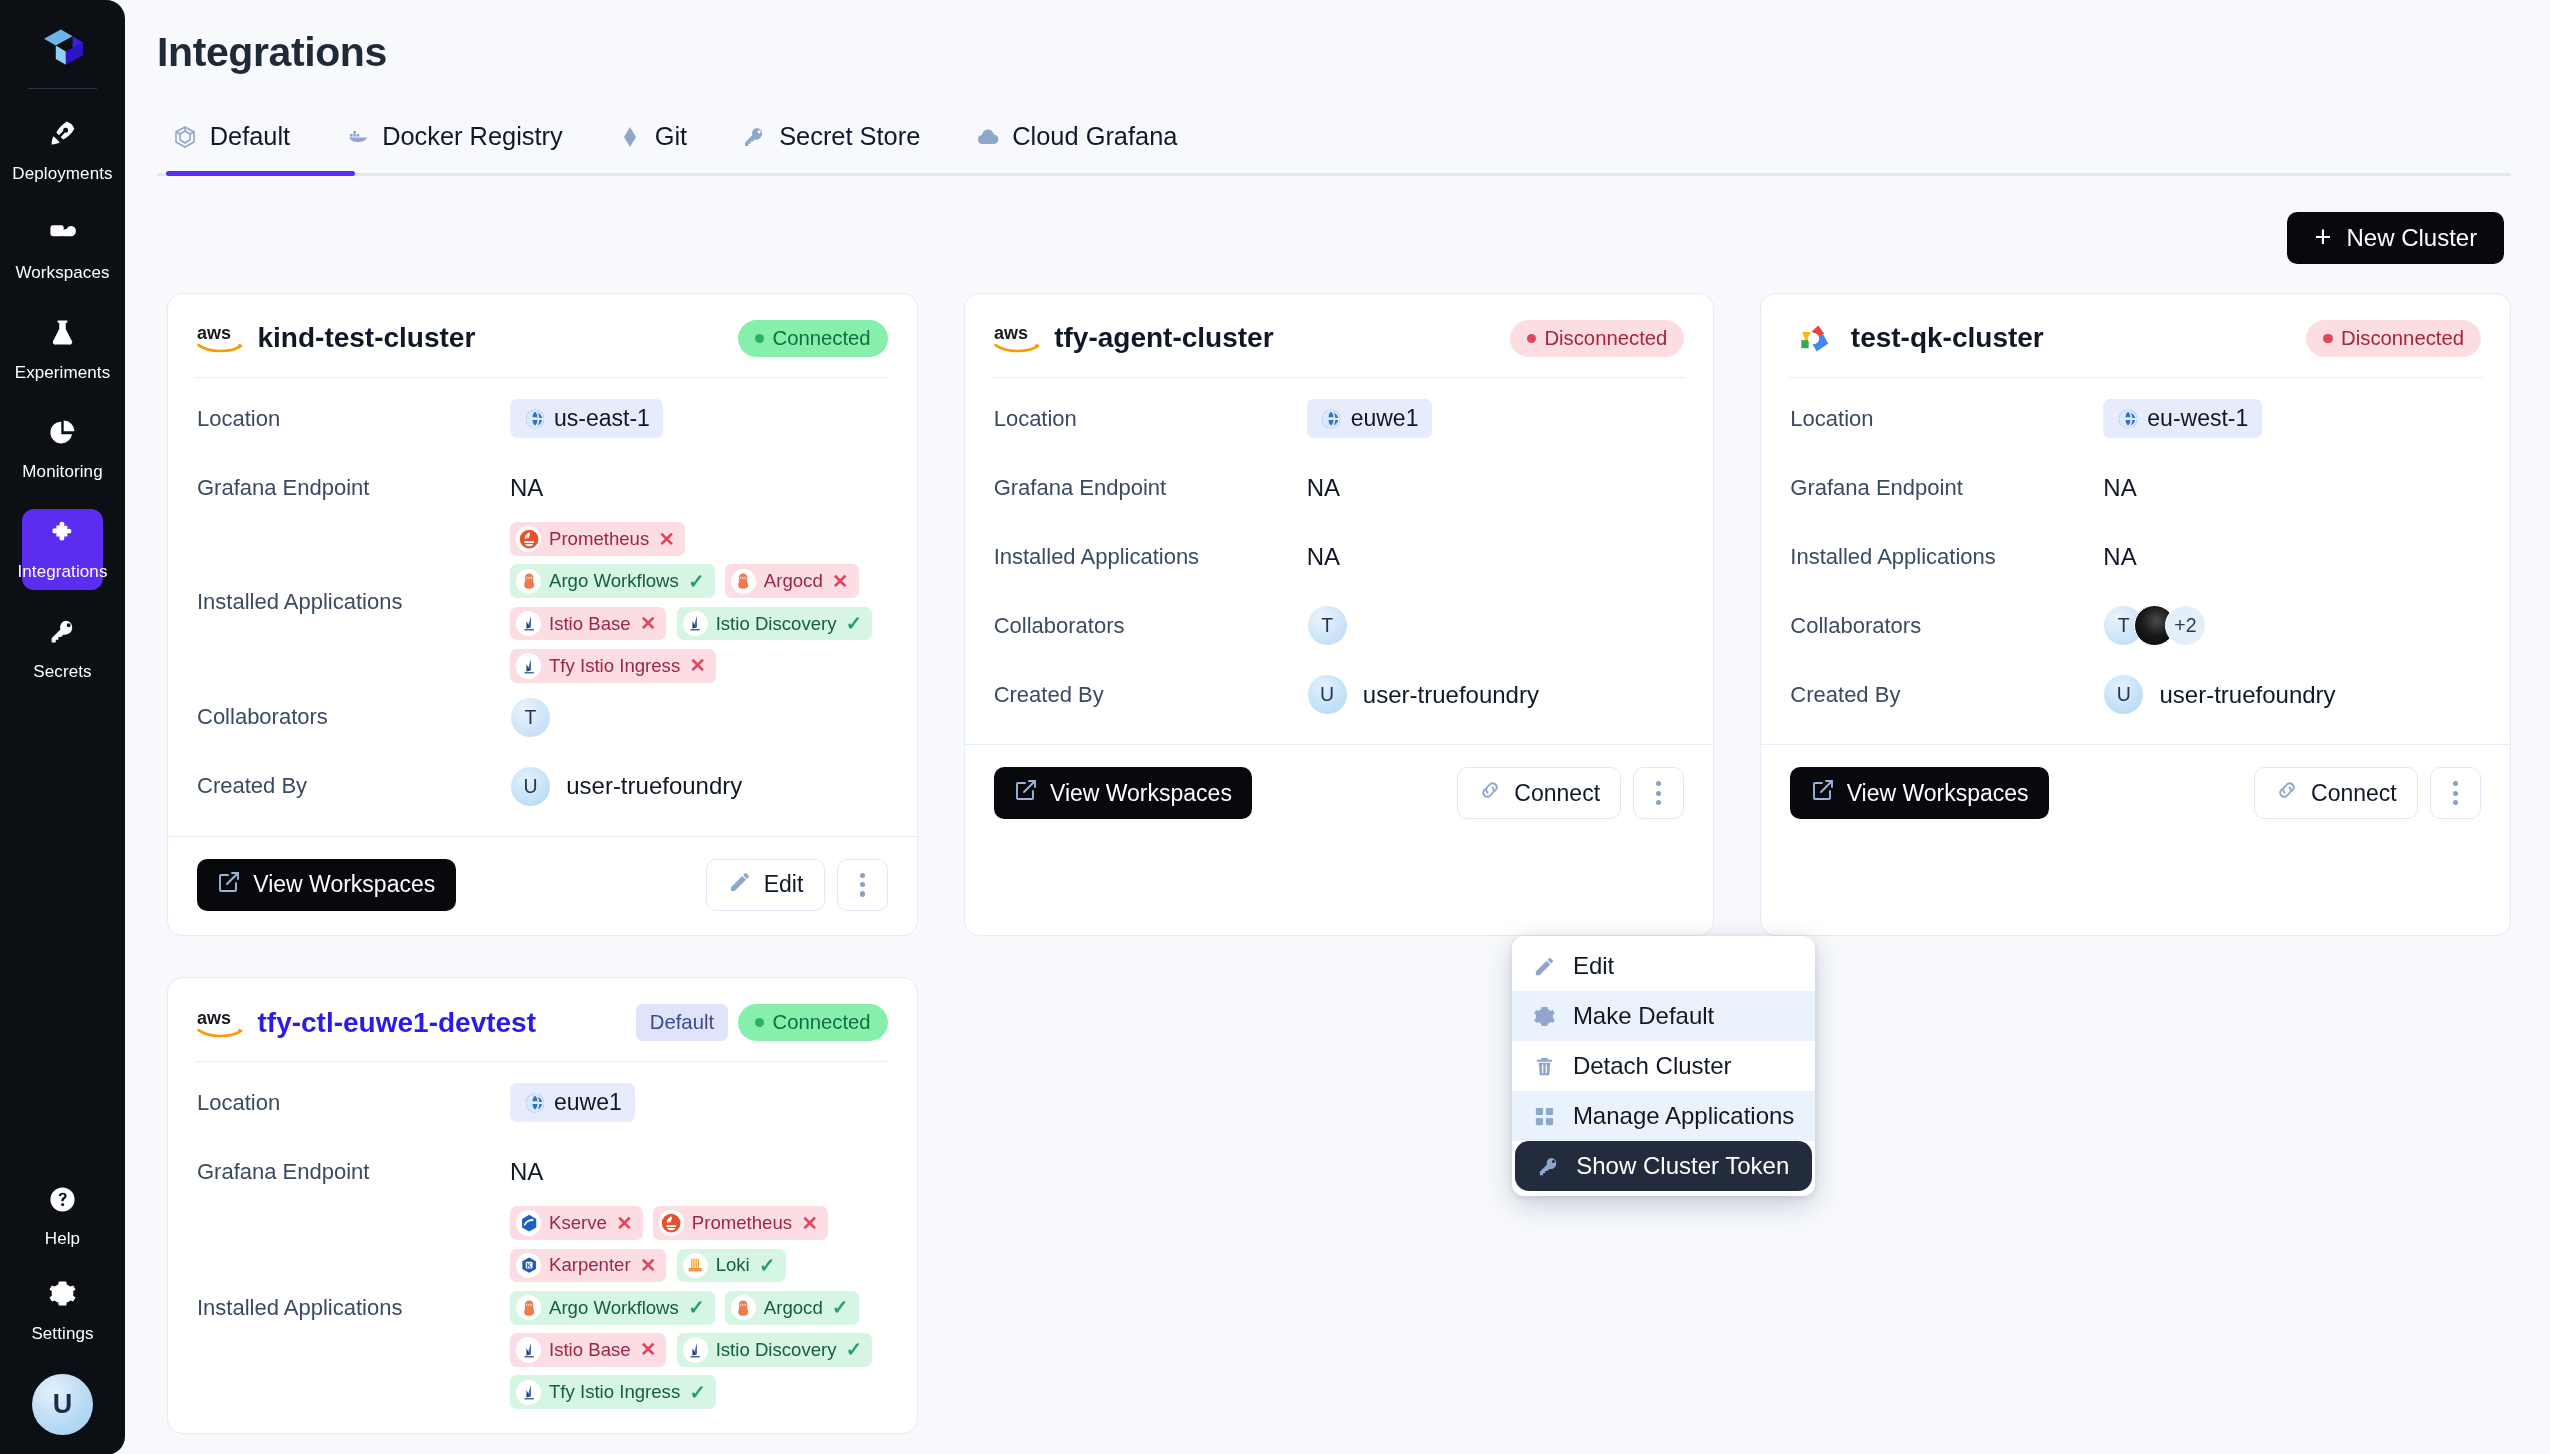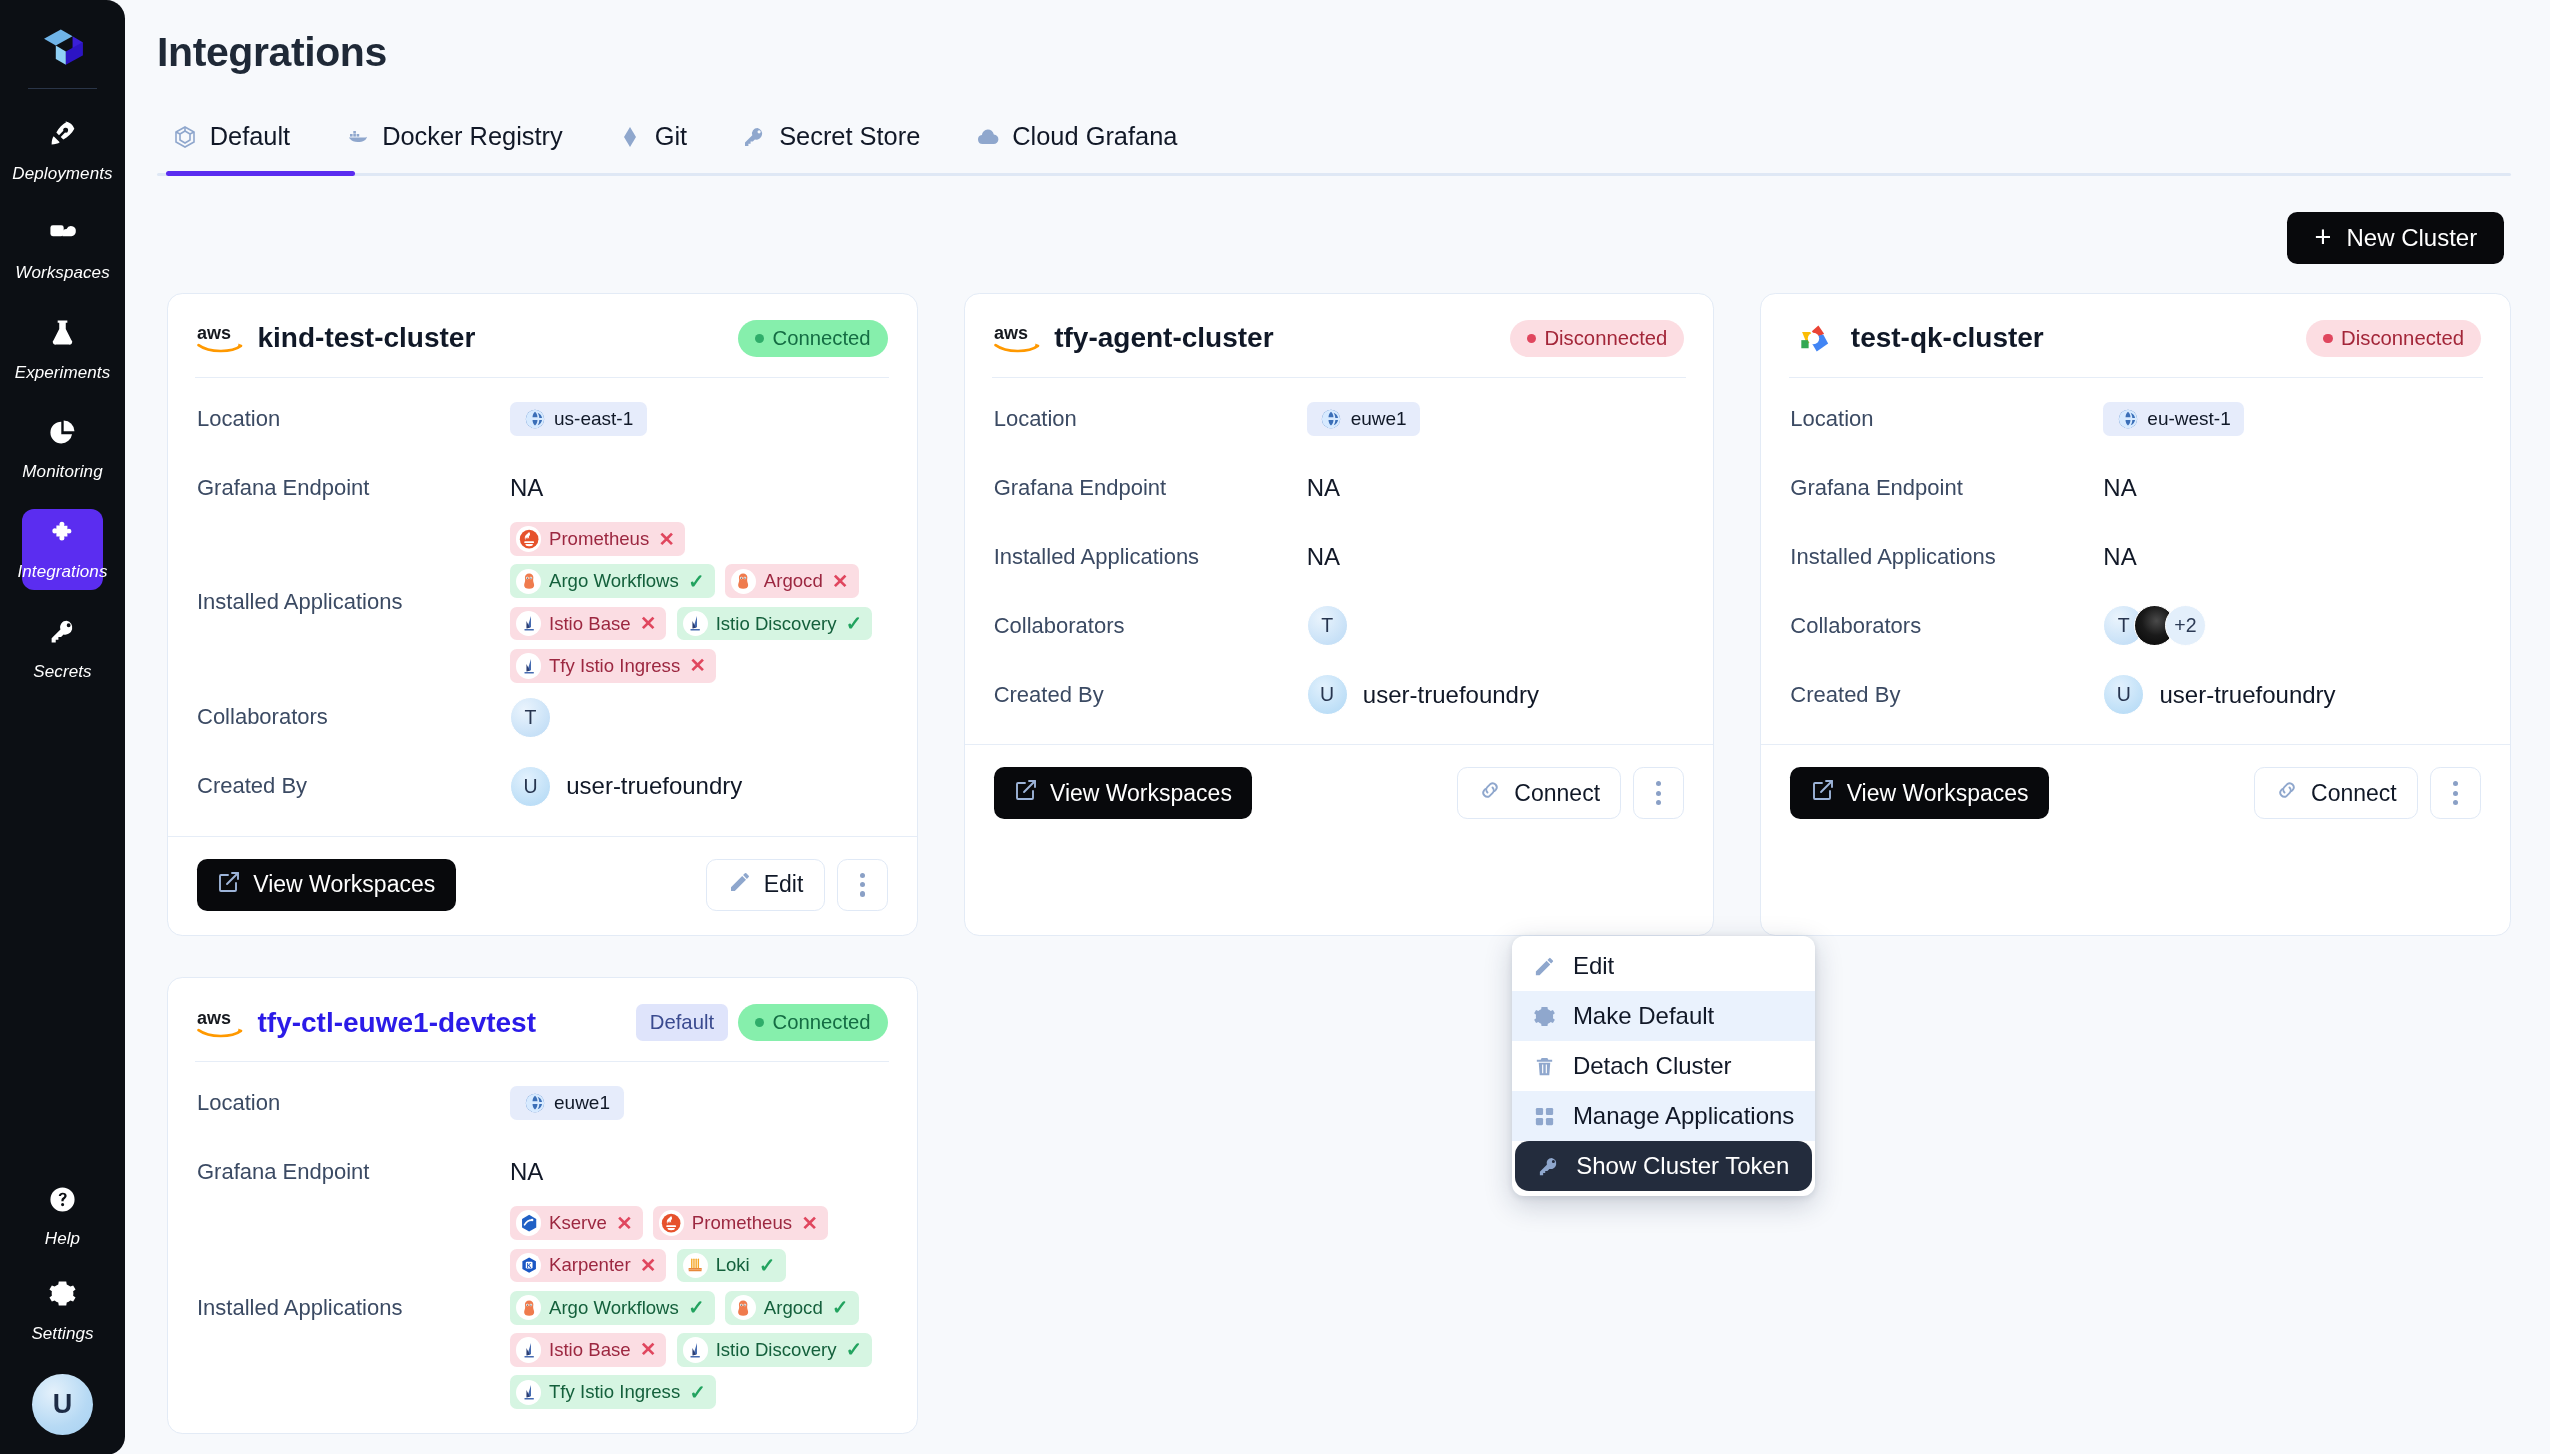--- a/index.html
+++ b/index.html
@@ -21,21 +21,21 @@
     position: relative;
   }
   .logo { width: 47px; height: 47px; margin-bottom: 18.6px; position: relative; }
   .sidebar-divider {
     width: 69px; height: 0.8px; background: #2a3548; margin-bottom: 22px;
   }
   .nav-item {
     width: 81px; height: 81px; margin-bottom: 18.6px;
     border-radius: 12px;
     display: flex; flex-direction: column; align-items: center; justify-content: center;
-    gap: 15px; cursor: pointer; font-style: italic;
+    gap: 15px; cursor: pointer;
   }
   .nav-item.active { background: #5b2df0; }
   .nav-icon { width: 30.5px; height: 30.5px; display:flex; align-items:center; justify-content:center; }
   .nav-icon svg { width: 29px; height: 29px; fill: #ffffff; }
   .nav-label { color: #ffffff; font-size: 17px; letter-spacing: 0.1px; white-space: nowrap; }
   .sidebar-bottom {
     position: absolute; bottom: 20.3px; left: 0; right: 0;
     display: flex; flex-direction: column; align-items: center;
   }
   .sidebar-bottom .nav-item { margin-bottom: 13.5px; }
@@ -104,21 +104,21 @@
   .dot.red { background: #e0465e; }
   .card-rule { height: 0.8px; background: #e6edf7; margin: 0 -1.7px 5.1px -1.7px; }
 
   .rows { margin-top: 6.8px; }
   .row { display: flex; align-items: center; min-height: 69px; }
   .row.apps { align-items: center; }
   .row-label { width: 313px; flex: 0 0 313px; font-size: 22px; color: #3b4a63; }
   .row-value { font-size: 24px; color: #111827; display: flex; align-items: center; flex-wrap: wrap; }
   .loc-chip {
     background: #e6ecfb; border-radius: 6.8px; padding: 6px 13.5px;
-    display: inline-flex; align-items: center; gap: 8.5px; font-size: 19px; color: #101827;
+    display: inline-flex; align-items: center; gap: 8.5px; font-size: 23px; color: #101827;
   }
   .globe { width: 22px; height: 22px; }
 
   .chips { display: flex; flex-wrap: wrap; gap: 8.5px 10.2px; max-width: 364px; }
   .chip {
     display: inline-flex; align-items: center; gap: 7.6px;
     border-radius: 6.8px; padding: 4.2px 10.2px 4.2px 6px; font-size: 18.6px; white-space: nowrap;
   }
   .chip.ok { background: #d6f5e2; color: #14603c; }
   .chip.bad { background: #fbdde3; color: #9c2740; }

